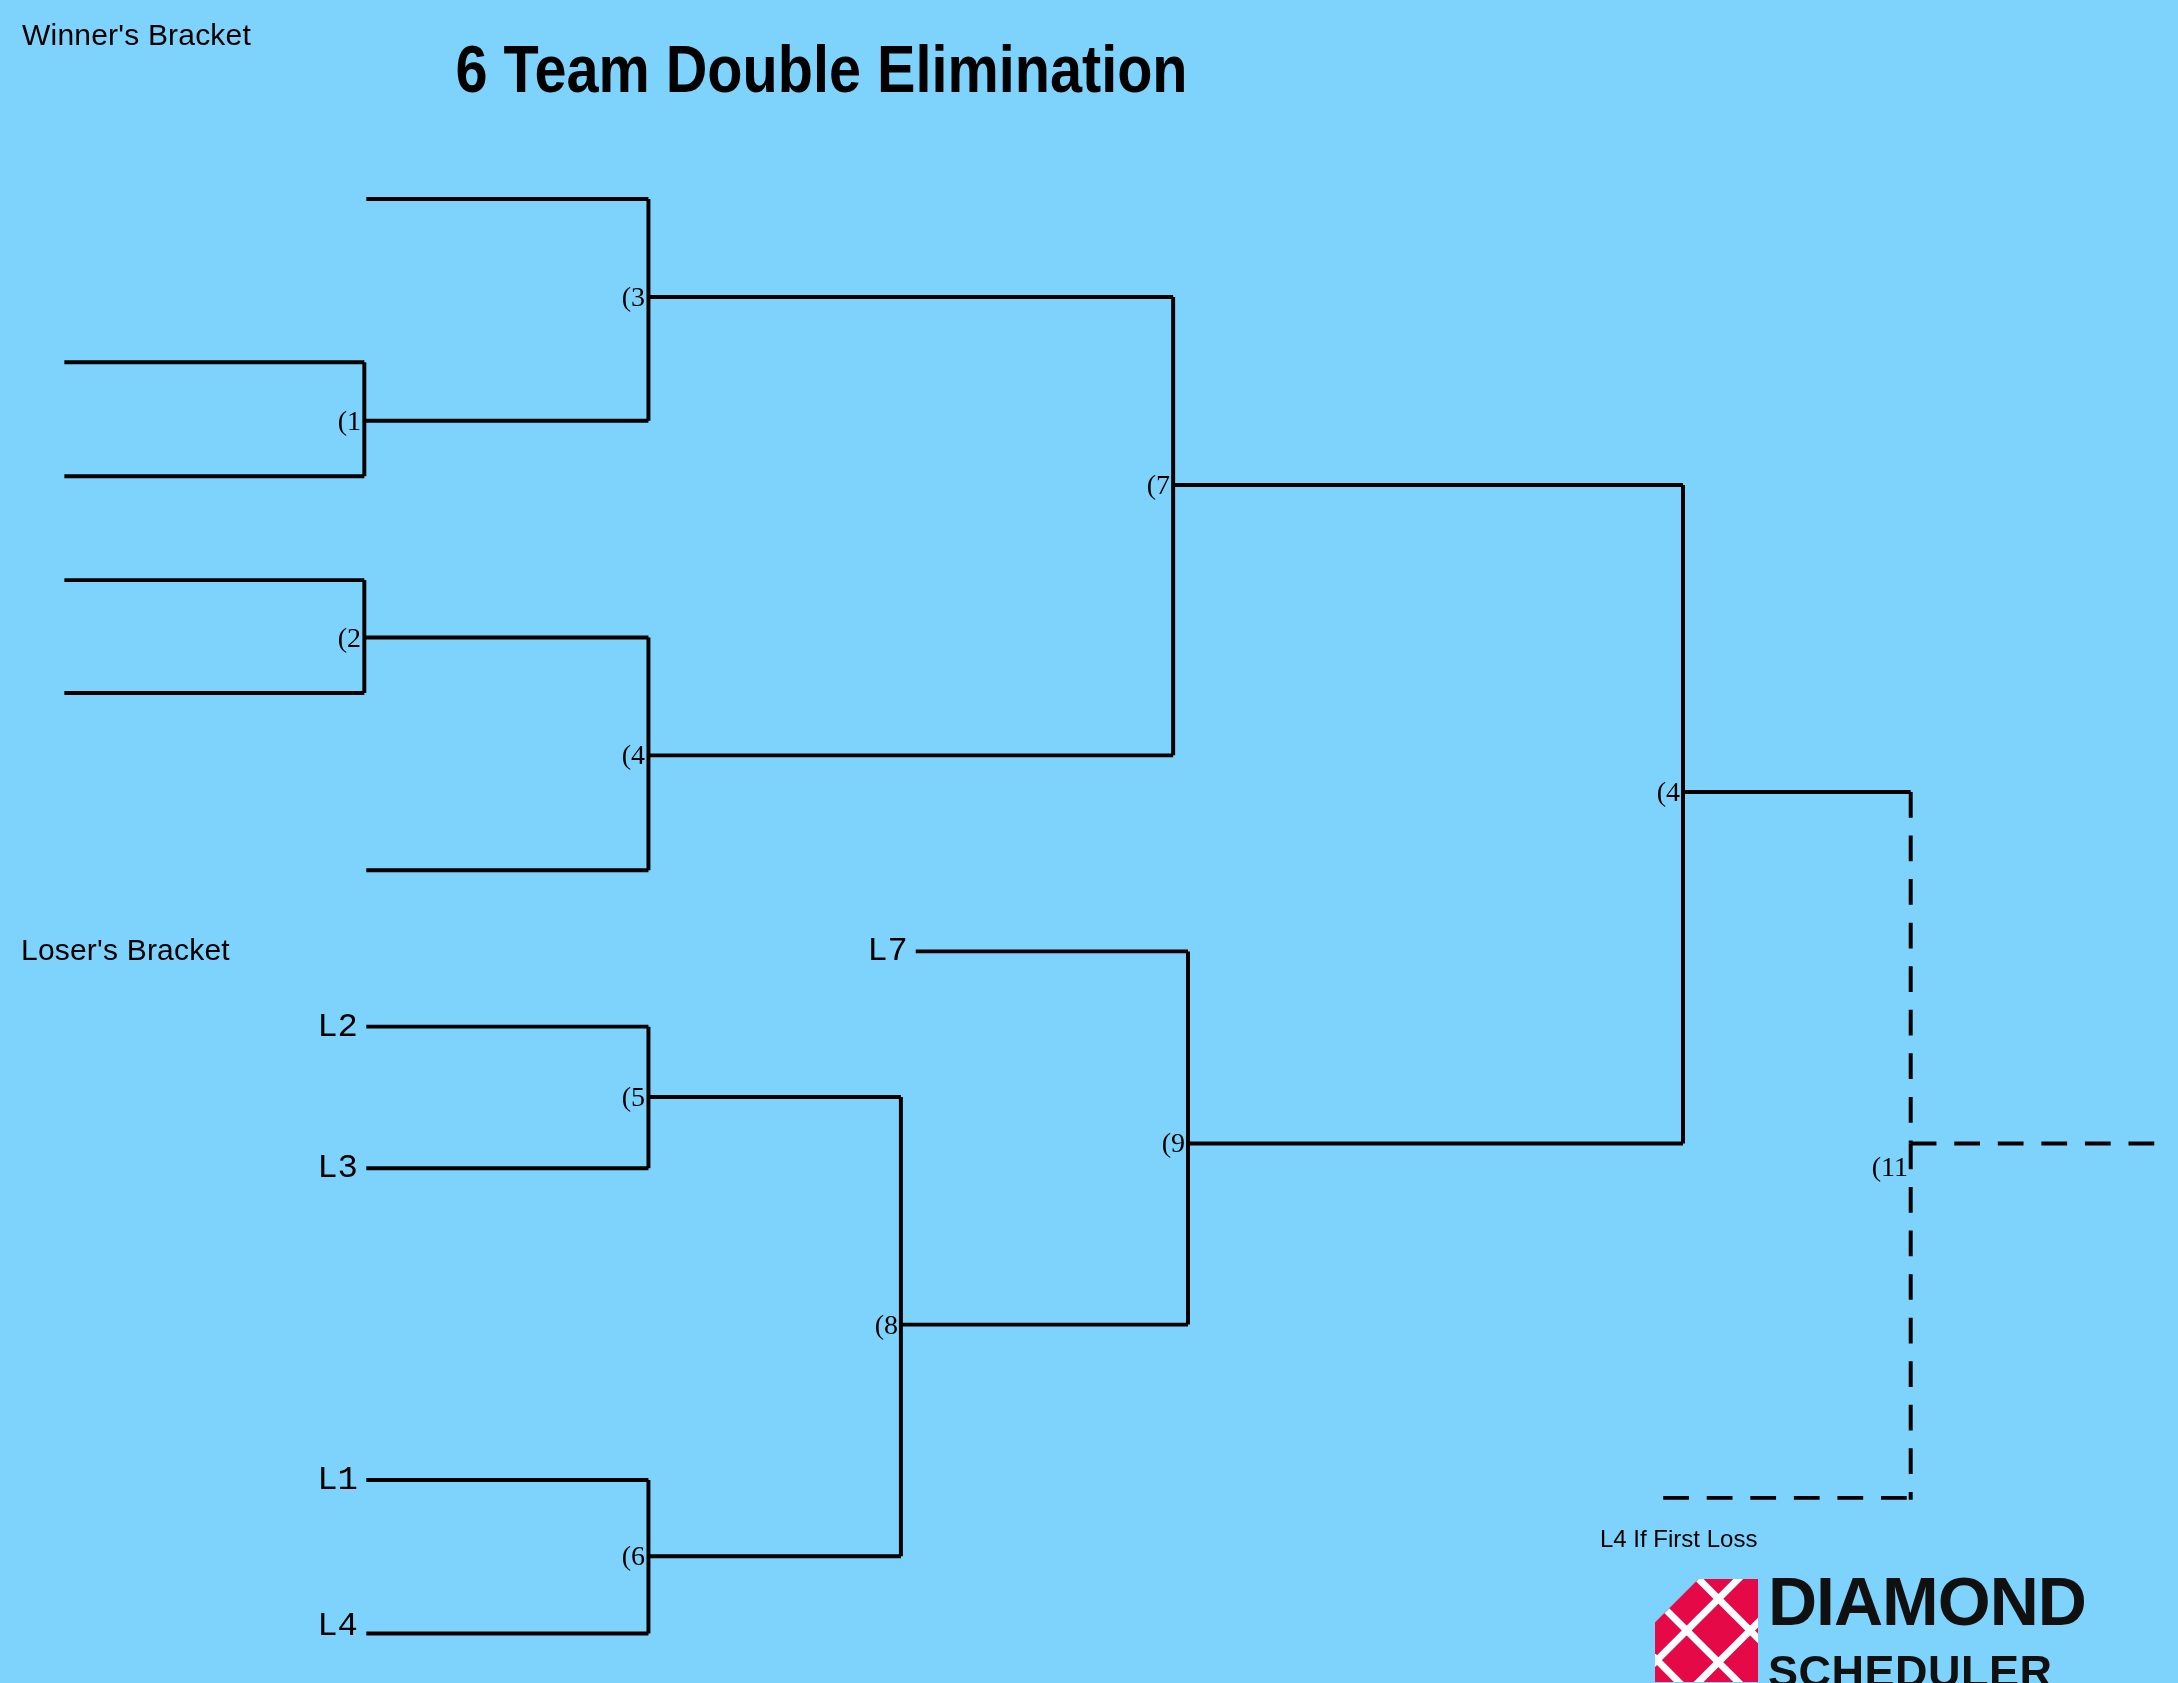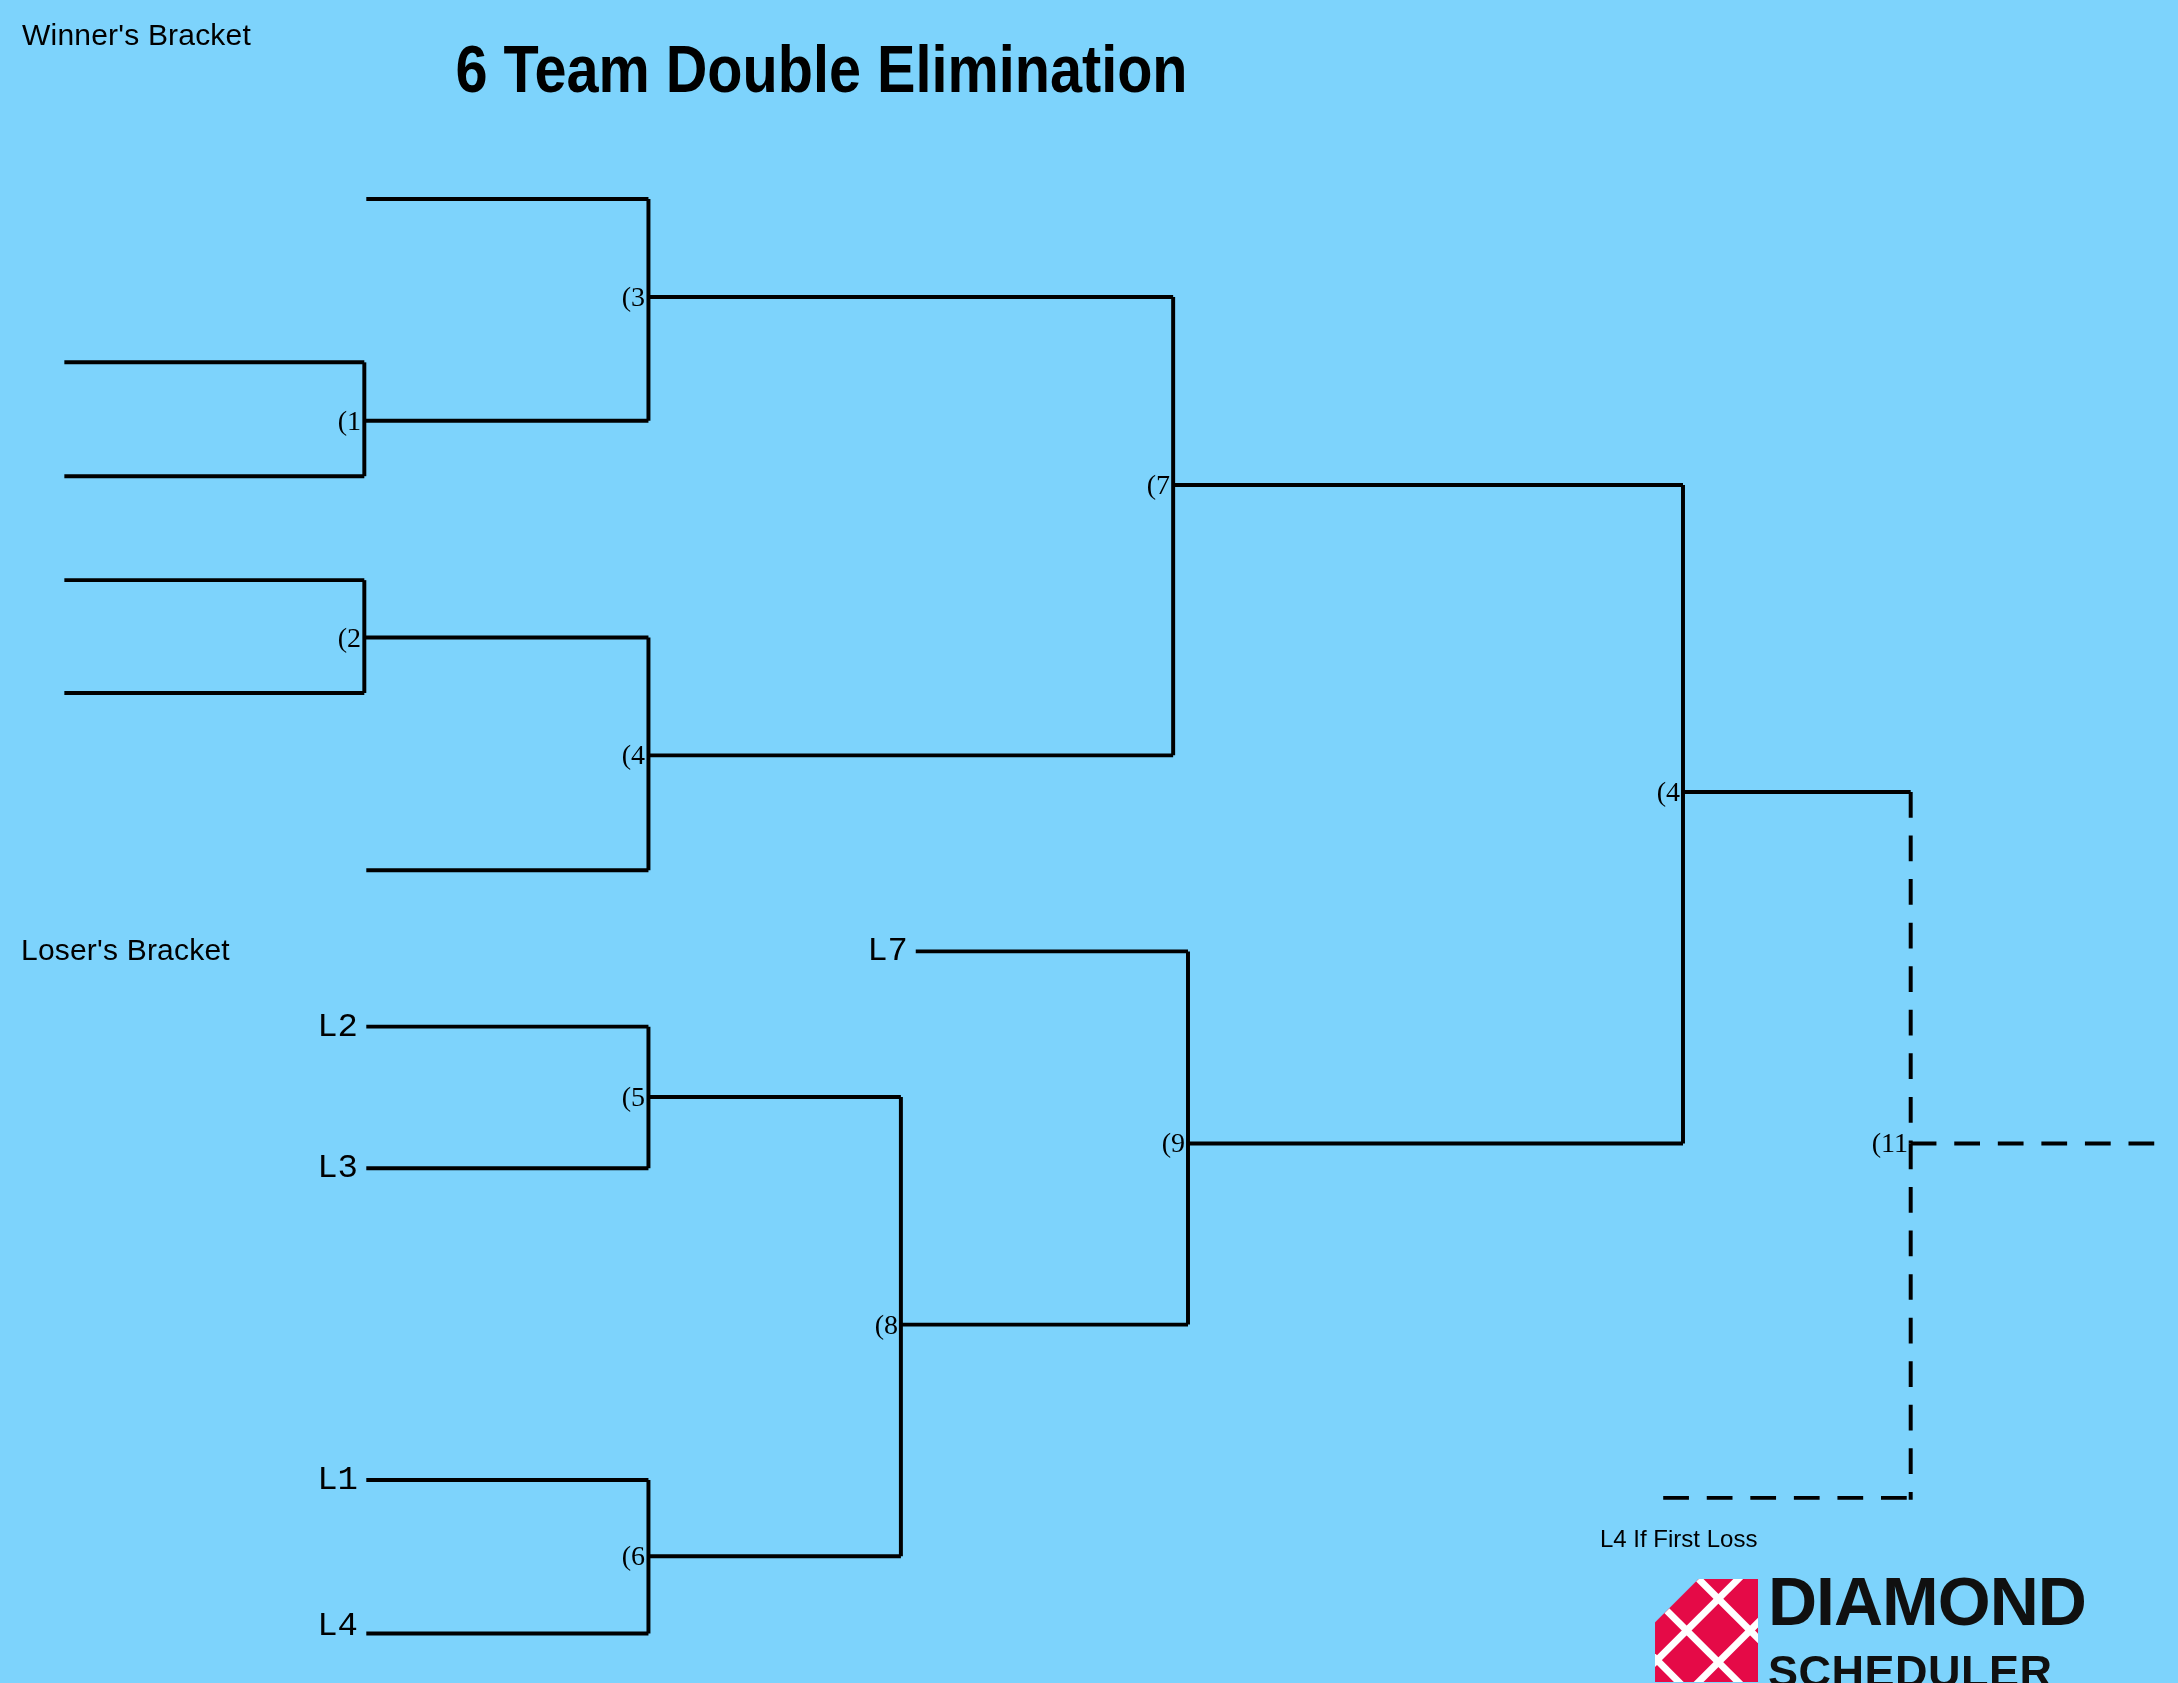--- a/index.html
+++ b/index.html
@@ -182,21 +182,21 @@
   <div class="game-label" style="left:648px; top:297px;">(3</div>
   <div class="game-label" style="left:648px; top:755px;">(4</div>
   <div class="game-label" style="left:1173px; top:485px;">(7</div>
   <div class="game-label" style="left:1683px; top:792px;">(4</div>
 
   <div class="game-label" style="left:648px; top:1097px;">(5</div>
   <div class="game-label" style="left:648px; top:1556px;">(6</div>
   <div class="game-label" style="left:901px; top:1325px;">(8</div>
   <div class="game-label" style="left:1188px; top:1143px;">(9</div>
 
-  <div class="game-label" style="left:1911px; top:1143px;">(11</div>
+  <div class="game-label" style="left:1911px; top:1167px;">(11</div>
 
   <div class="seed-label" style="left:366px; top:1027px;">L2</div>
   <div class="seed-label" style="left:366px; top:1168px;">L3</div>
   <div class="seed-label" style="left:366px; top:1480px;">L1</div>
   <div class="seed-label" style="left:366px; top:1626px;">L4</div>
   <div class="seed-label" style="left:916px; top:951px;">L7</div>
 
   <div id="l4-note">L4 If First Loss</div>
 
   <div id="logo">

